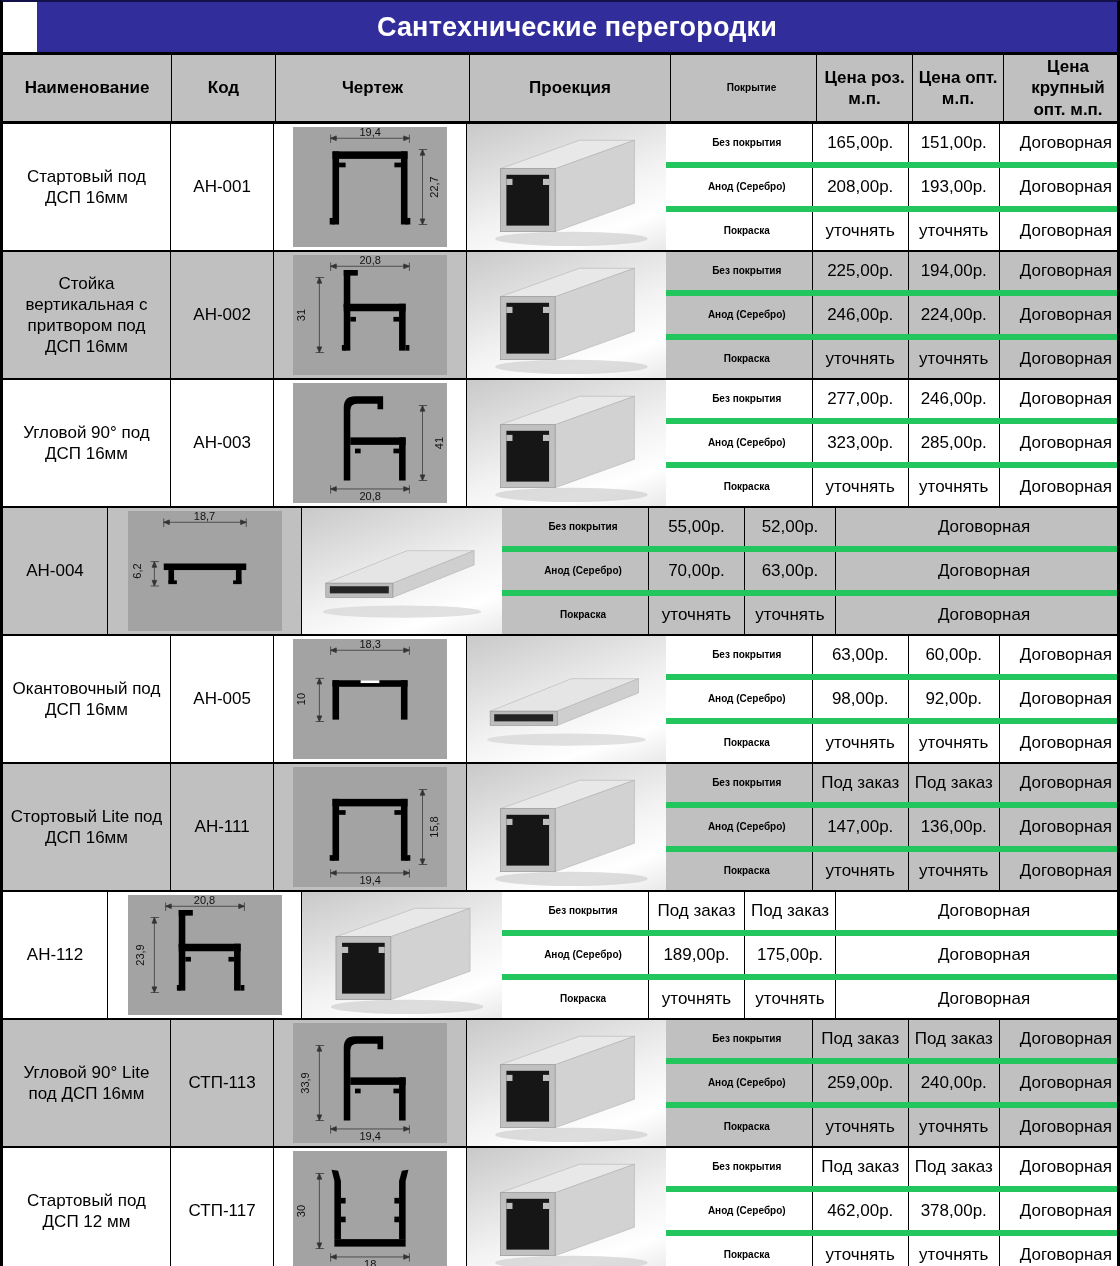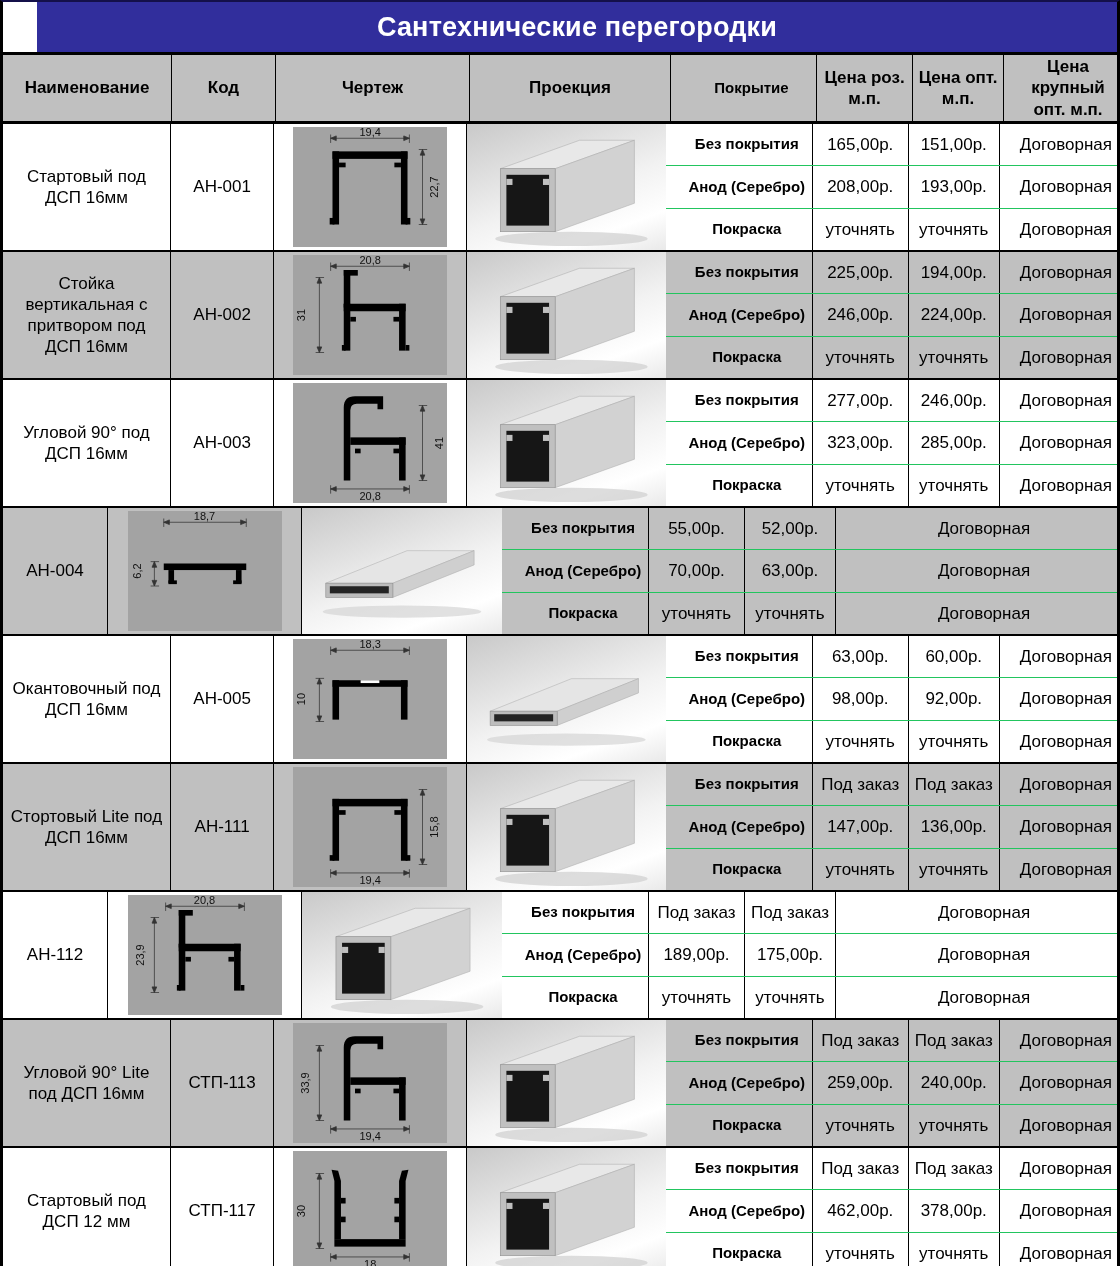--- a/index.html
+++ b/index.html
@@ -10,31 +10,31 @@
     letter-spacing:0.2px;margin-left:34px;}
   .header-row{display:flex;background:var(--header-bg,#c0c0c0);height:66px;
     border-top:3px solid #000;border-bottom:3px solid #000;font-weight:bold;font-size:17px;}
   .cell{box-sizing:border-box;display:flex;align-items:center;justify-content:center;
     text-align:center;border-left:1px solid #000;padding:2px 5px;line-height:1.25;}
   .header-row .cell:first-child,.group .cell:first-child{border-left:none;}
   .c-name{width:168px;}
   .c-code{width:104px;}
   .c-draw{width:194px;padding:0;}
   .c-proj{width:201px;padding:0;overflow:hidden;}
-  .c-coat{width:146px;font-weight:bold;font-size:15px;padding-left:21px;}
+  .c-coat{width:146px;font-weight:bold;font-size:10px;padding-left:21px;}
   .c-p1{width:96px;}
   .c-p2{width:91px;}
   .c-p3{flex:1;padding-left:20px;}
   .groups .group{display:flex;height:126px;border-top:2px solid #000;font-size:17px;}
   .groups .group:first-child{border-top:none;}
   .group.shade .cell{background:var(--row-alt-bg,#c0c0c0);}
   .group .c-proj,.group.shade .c-proj{background:linear-gradient(160deg,#c9c9c9 0%,#f2f2f2 55%,#ffffff 80%,#e9e9e9 100%);}
   .subwrap{flex:1;display:flex;flex-direction:column;}
   .sub-row{display:flex;flex:1;}
-  .sub-row + .sub-row{border-top:1px solid #22c55e;}
+  .sub-row + .sub-row{border-top:6px solid #22c55e;}
   .sub-row .c-p1,.sub-row .c-p2,.sub-row .c-p3{font-size:17px;}
   .patch{position:relative;width:154px;height:120px;background:#a3a3a3;margin:auto;}
   .draw-svg{position:absolute;left:0;top:0;width:100%;height:100%;}
   .dim{position:absolute;font-size:11px;line-height:11px;color:#111;white-space:nowrap;}
   .dim-w{left:0;right:0;text-align:center;}
   .dim-w.top{top:0;}
   .dim-w.bottom{bottom:1px;}
   .dim-h{top:50%;}
   .dim-h.left{left:2px;transform:translateY(-50%) rotate(-90deg);}
   .dim-h.right{right:2px;transform:translateY(-50%) rotate(-90deg);}

